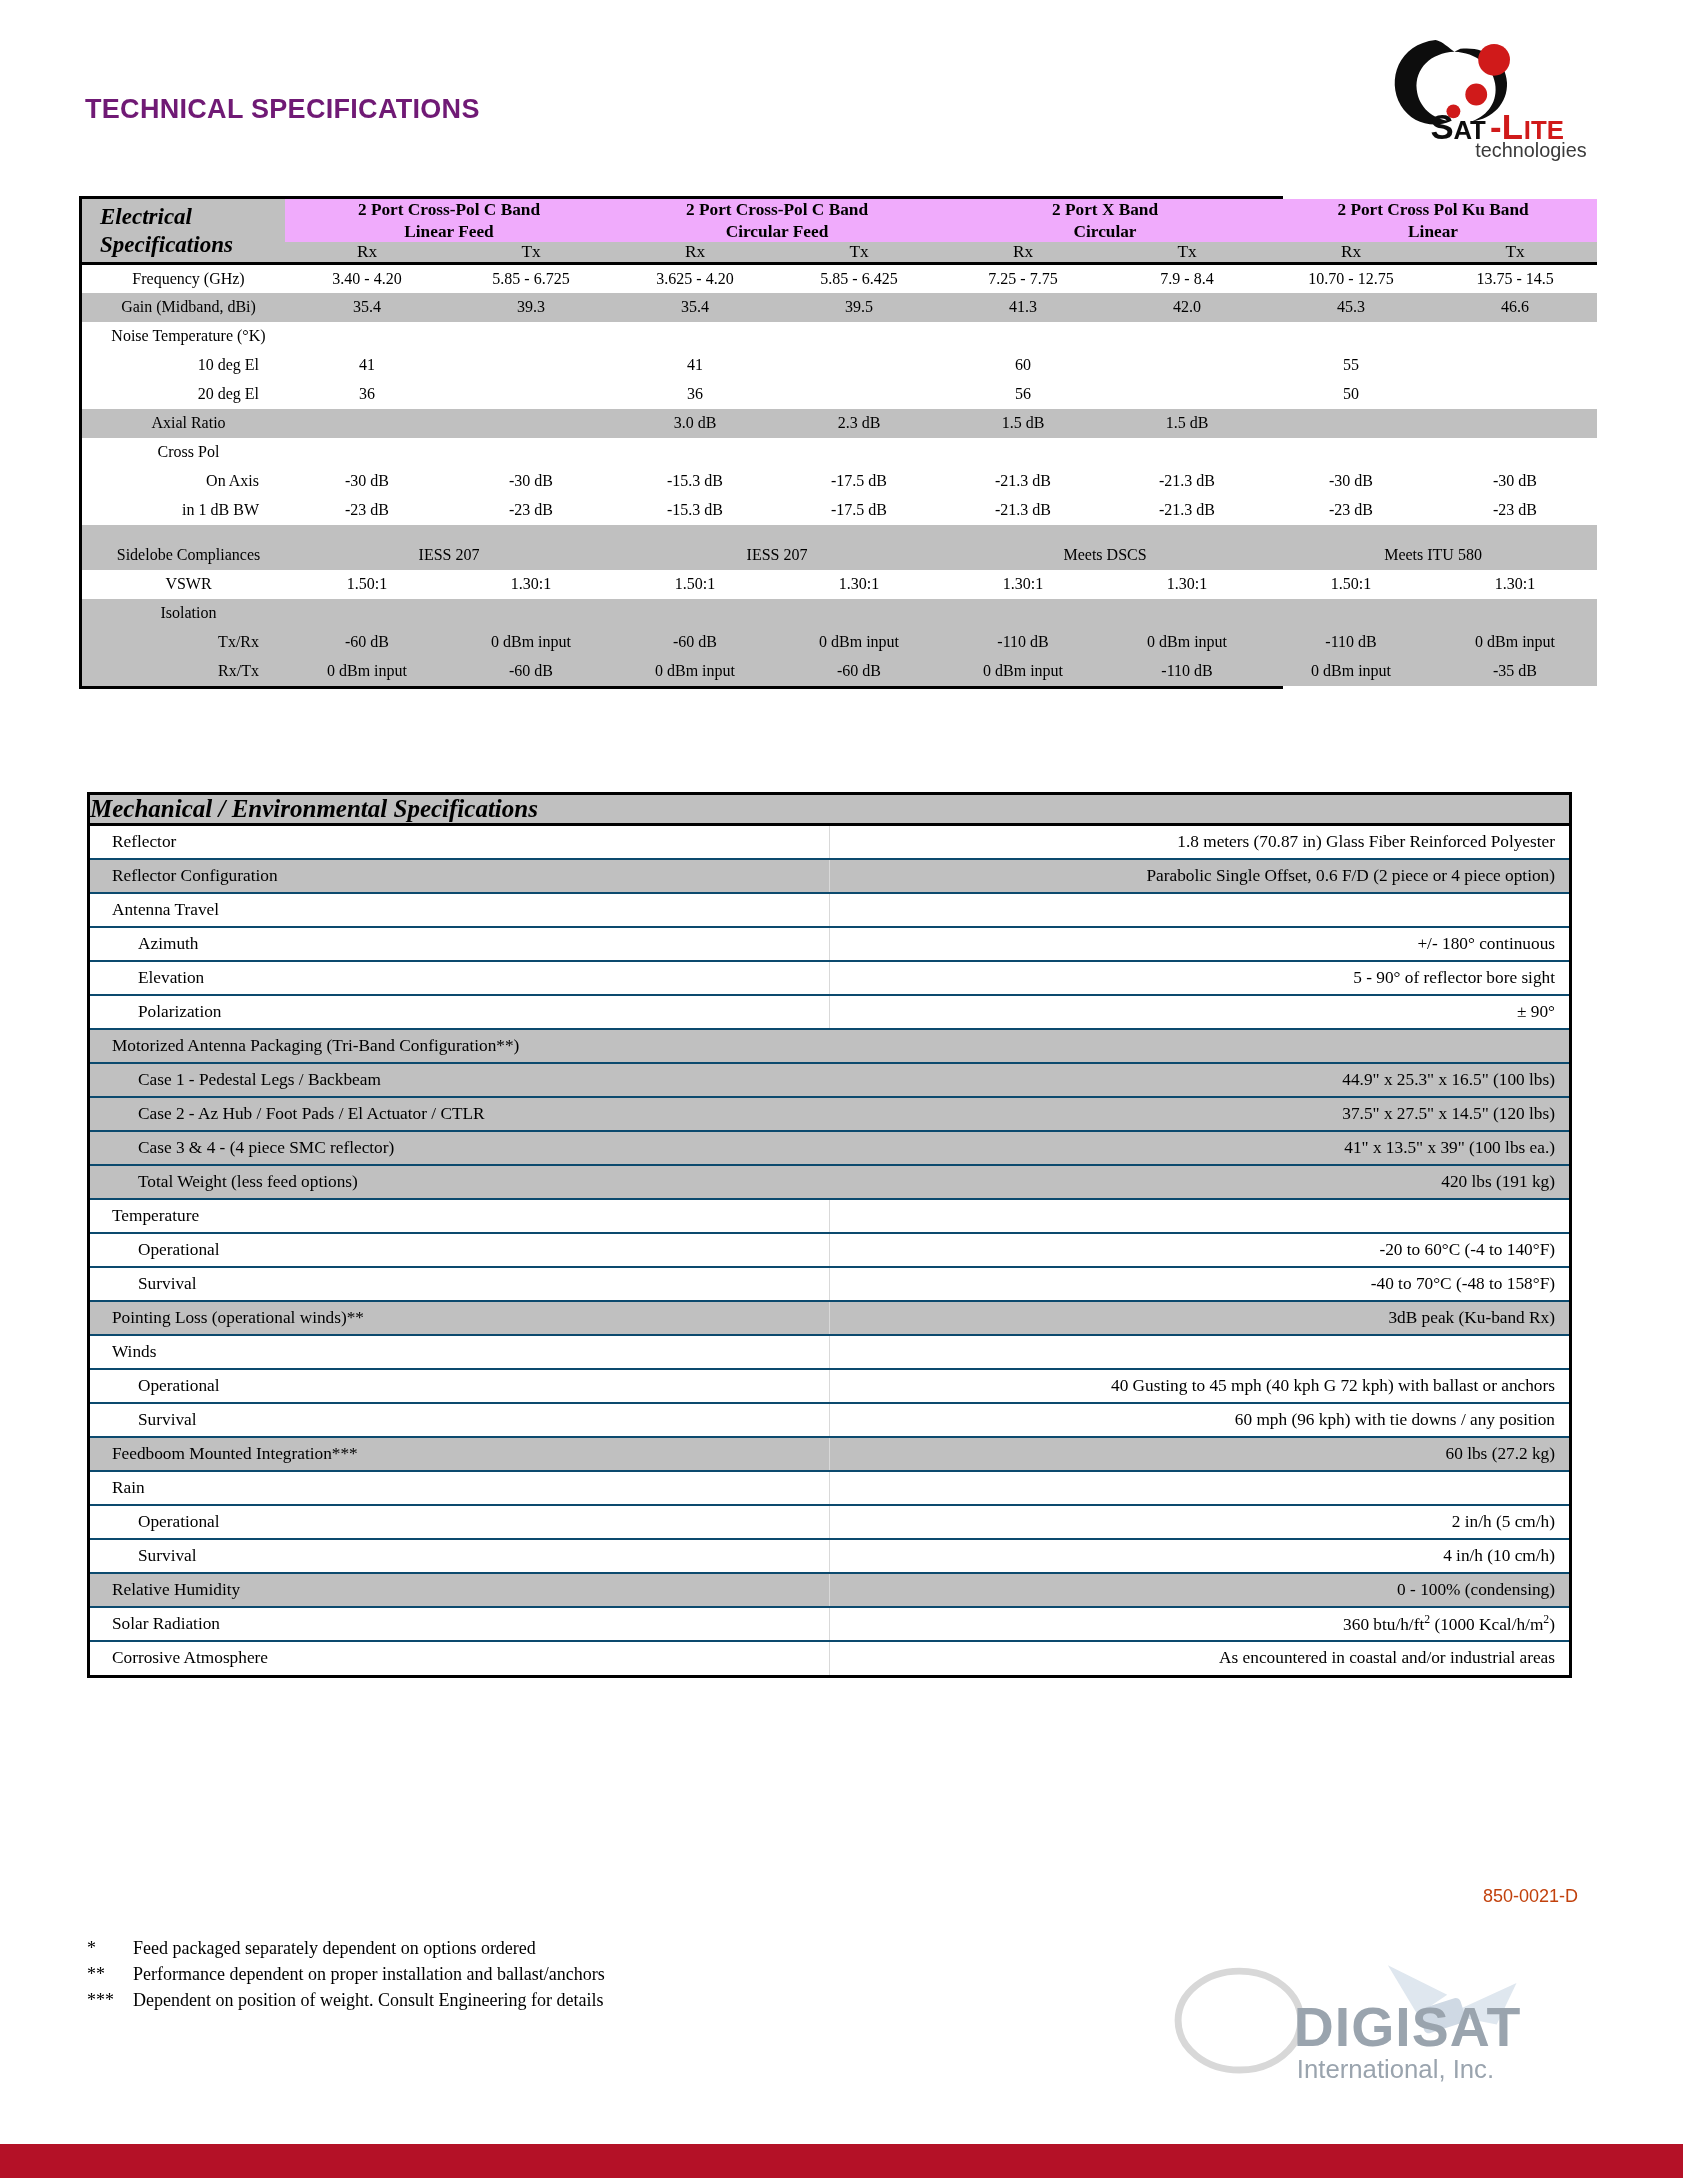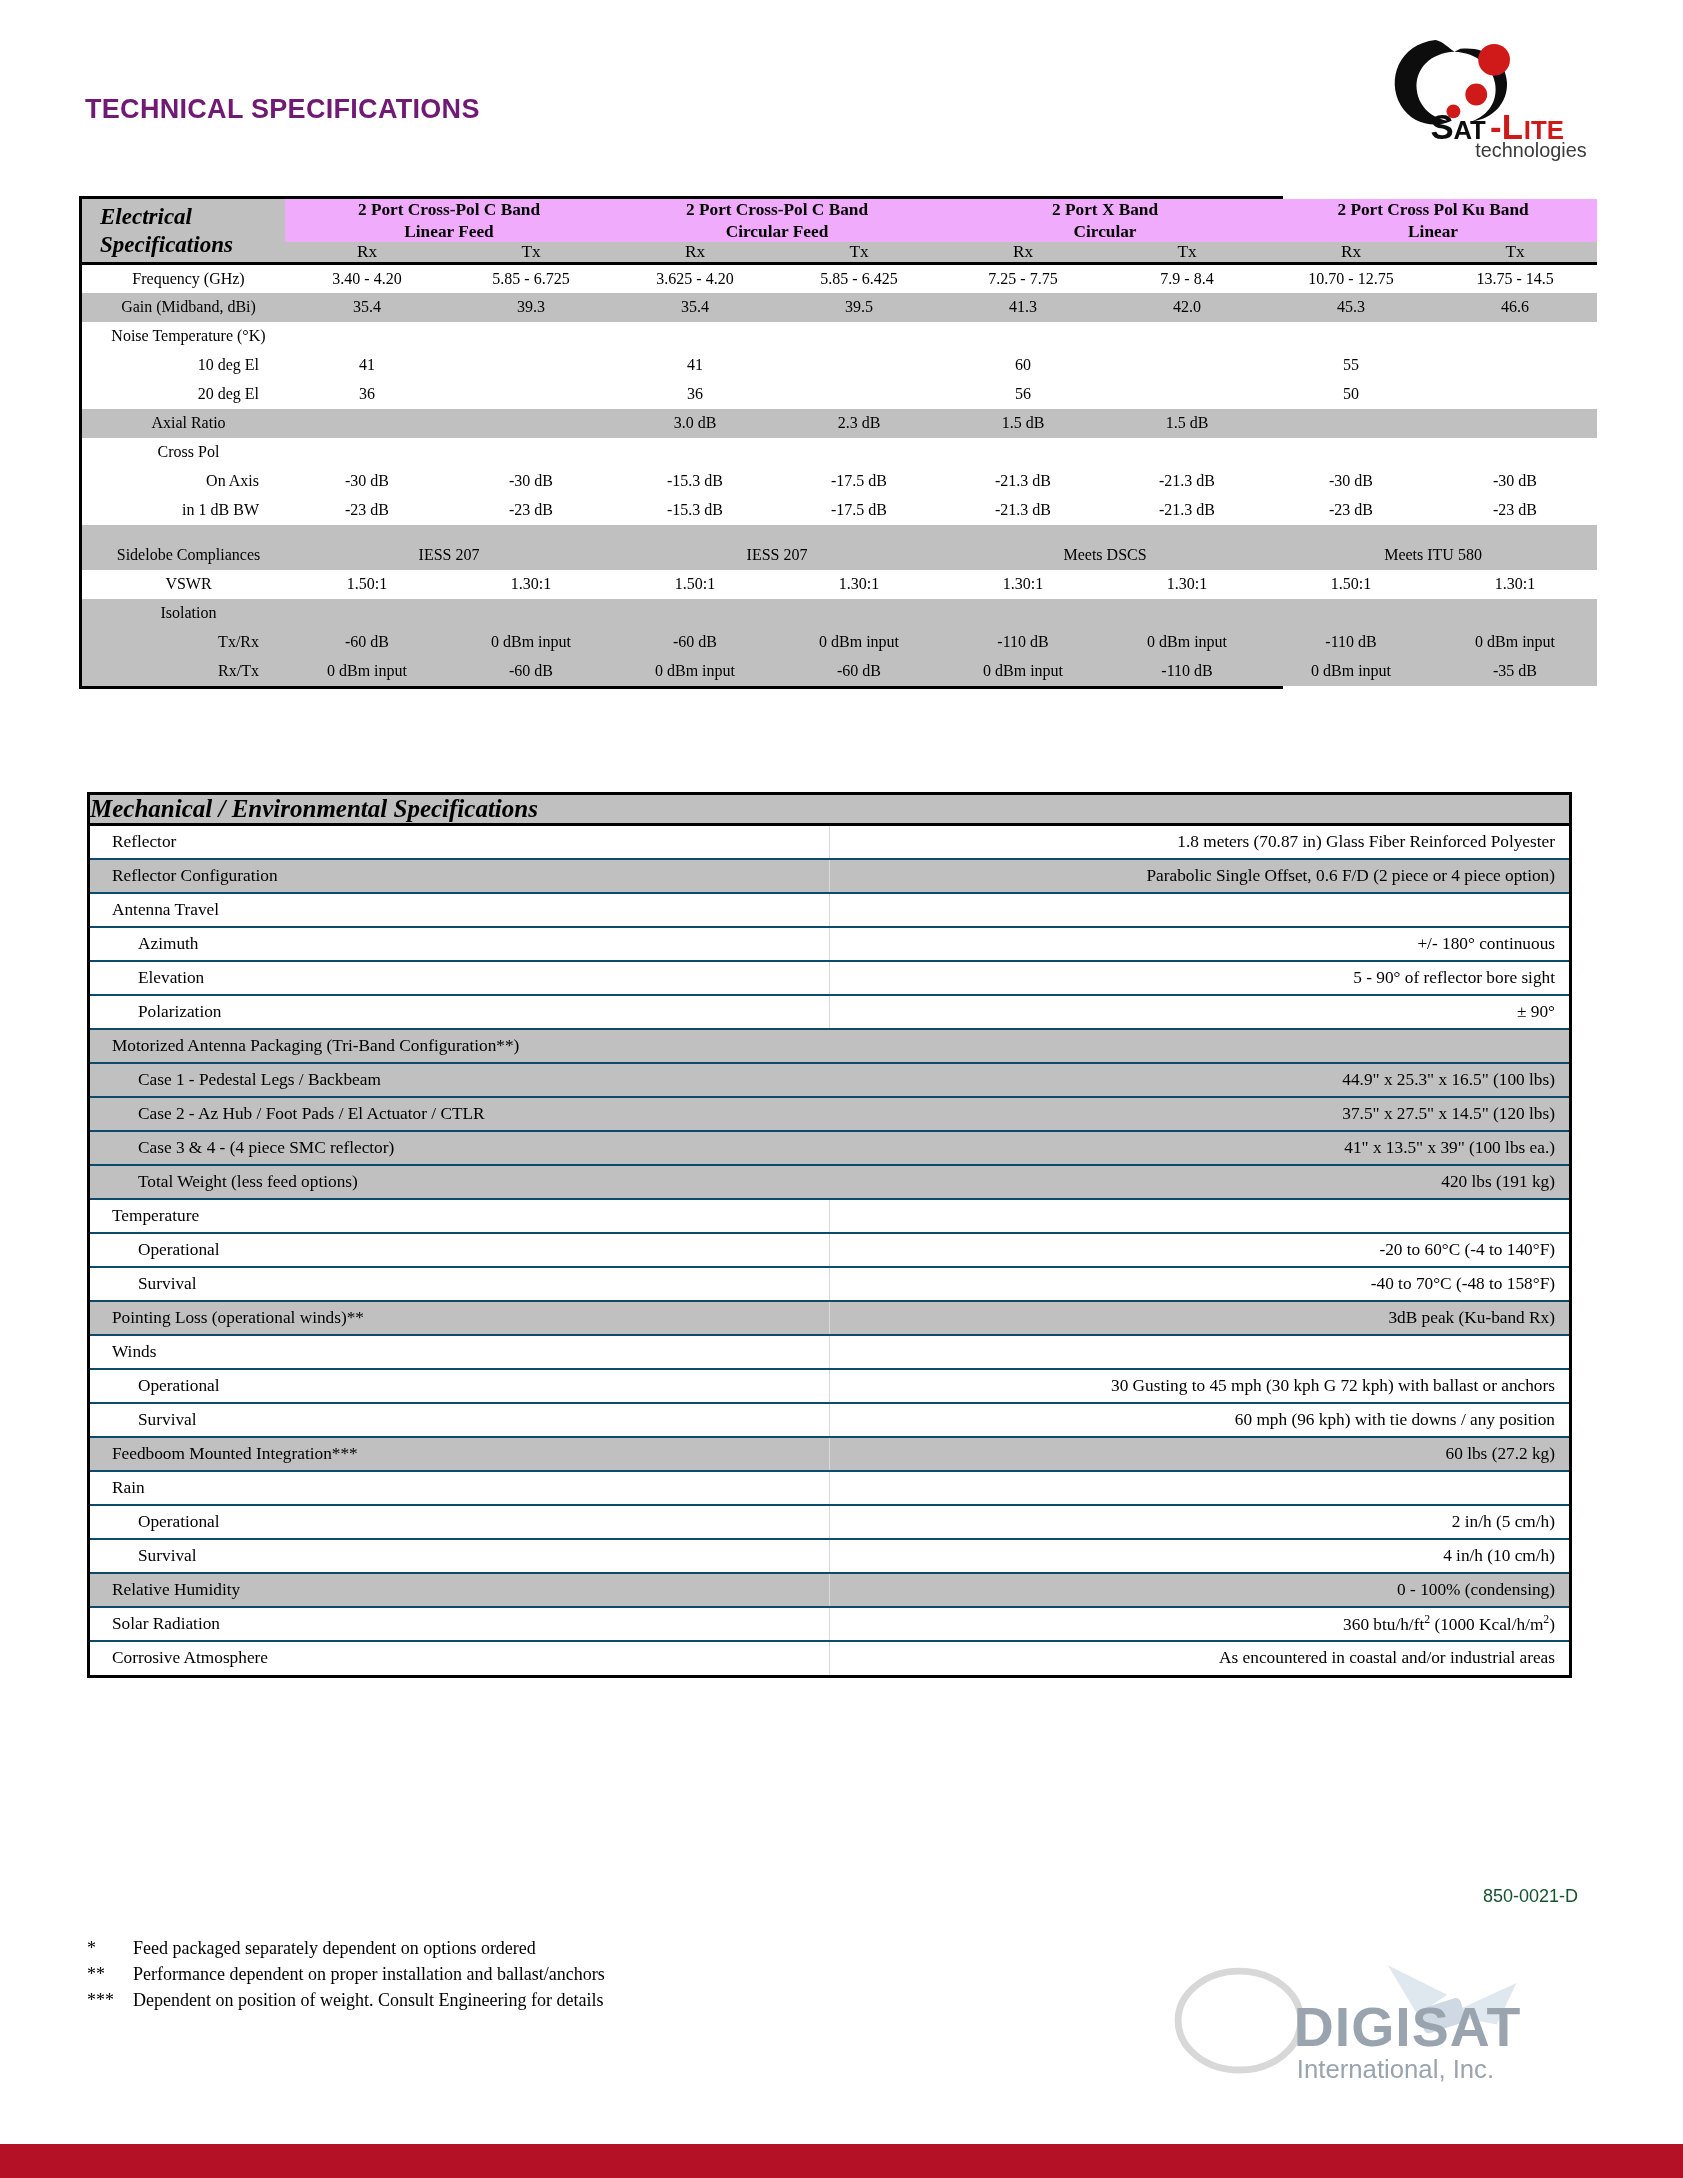--- a/index.html
+++ b/index.html
@@ -91,21 +91,21 @@
   tr.mech-row.nb td { border-bottom:none; }
   tr.mech-row.grp td.m-lab,
   tr.mech-row.grp td.m-val { border-right-color:transparent; }
 
   sup { font-size:0.68em; vertical-align:super; }
 
   
   .doc-number {
     position:absolute; right:105px; top:1886px;
     font-family:"Liberation Sans", sans-serif;
-    font-size:18px; color:#14532d;
+    font-size:18px; color:#c2410c;
   }
   .footnotes {
     position:absolute; left:87px; top:1935px;
     font-size:18px; line-height:1.45;
   }
   .footnotes .fn { display:flex; }
   .footnotes .mk { width:46px; flex:none; }
 
   .digisat-logo {
     position:absolute; right:117px; top:1955px;
@@ -421,21 +421,21 @@
         <tr class="mech-row gp">
           <td class="m-lab">Pointing Loss (operational winds)**</td>
           <td class="m-val">3dB peak (Ku-band Rx)</td>
         </tr>
         <tr class="mech-row wh">
           <td class="m-lab">Winds</td>
           <td class="m-val"></td>
         </tr>
         <tr class="mech-row wh">
           <td class="m-lab ind1">Operational</td>
-          <td class="m-val">30 Gusting to 45 mph (30 kph G 72 kph) with ballast or anchors</td>
+          <td class="m-val">40 Gusting to 45 mph (40 kph G 72 kph) with ballast or anchors</td>
         </tr>
         <tr class="mech-row wh">
           <td class="m-lab ind1">Survival</td>
           <td class="m-val">60 mph (96 kph) with tie downs / any position</td>
         </tr>
         <tr class="mech-row gp">
           <td class="m-lab">Feedboom Mounted Integration***</td>
           <td class="m-val">60 lbs (27.2 kg)</td>
         </tr>
         <tr class="mech-row wh">

